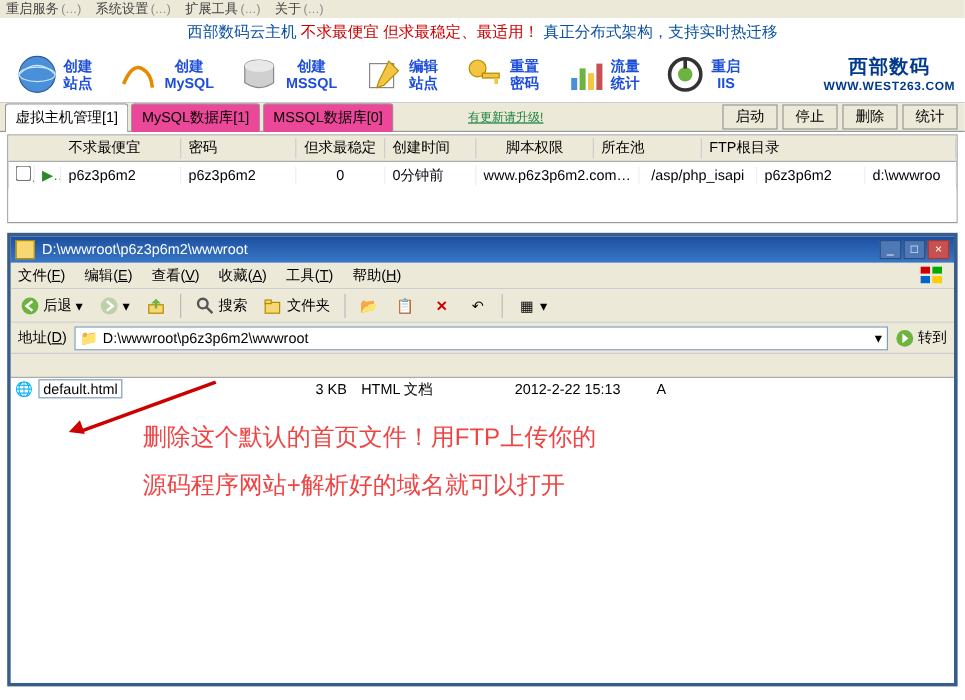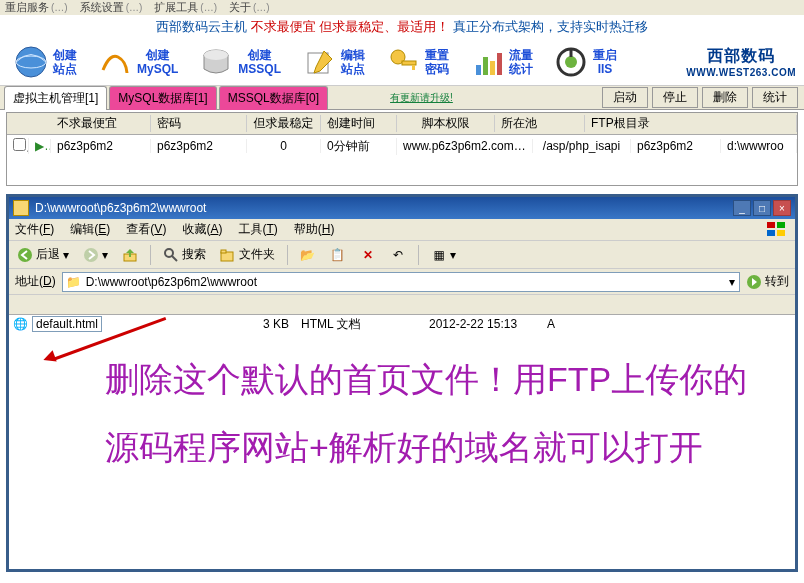--- a/index.html
+++ b/index.html
@@ -76,21 +76,21 @@
 
 .ex-body { flex: 1; background: #fff; position: relative; overflow: hidden; }
 .file-row { display: flex; height: 18px; align-items: center; font-size: 12px; }
 .fr0 { width: 226px; display: flex; align-items: center; padding-left: 4px; gap: 4px; }
 .file-name { border: 1px solid #7f9db9; background: #fff; padding: 0 3px; }
 .fr1 { width: 60px; text-align: right; padding-right: 6px; }
 .fr2 { width: 128px; padding-left: 6px; }
 .fr3 { width: 118px; padding-left: 6px; }
 .fr4 { width: 70px; padding-left: 6px; }
 
-.annotation { position: absolute; top: 30px; left: 96px; right: 30px; font-size: 34px; color: #a21caf; font-family: SimSun, serif; line-height: 2; }
+.annotation { position: absolute; top: 30px; left: 110px; right: 30px; font-size: 20px; color: #ef4444; font-family: SimSun, serif; line-height: 2; }
 .arrow { position: absolute; top: -17px; left: -60px; width: 130px; height: 60px; }
 .arrow-line { position: absolute; width: 120px; height: 3px; background: #c00; top: 30px; left: 8px; transform: rotate(-20deg); transform-origin: left center; }
 .arrow-head { position: absolute; left: -2px; top: 24px; width: 0; height: 0; border-right: 12px solid #c00; border-top: 6px solid transparent; border-bottom: 6px solid transparent; transform: rotate(-20deg); }
 </style>
 </head>
 <body>
 
 <div class="top-menu">
   <span>重启服务</span>
   <span>系统设置</span>

